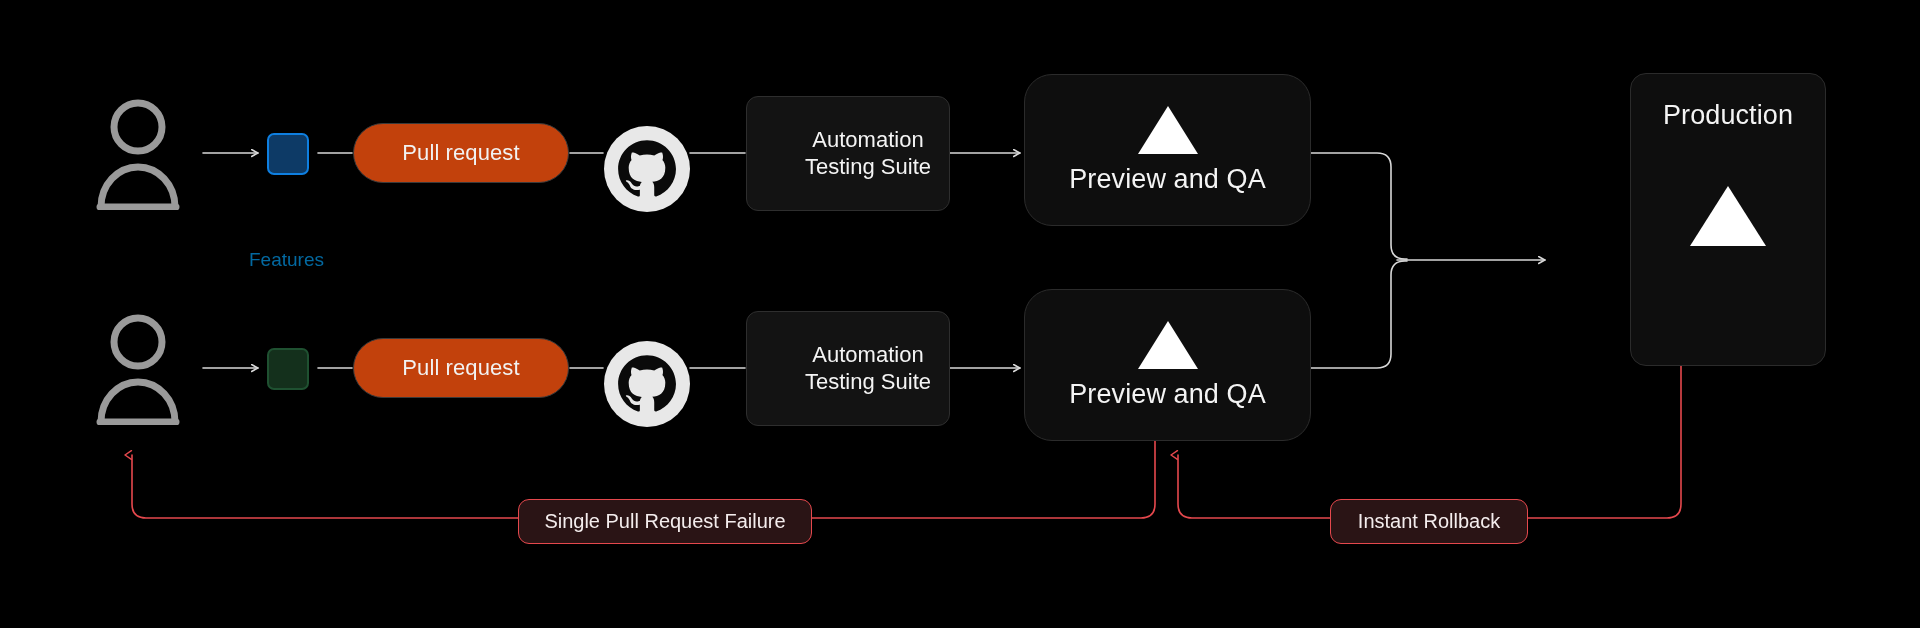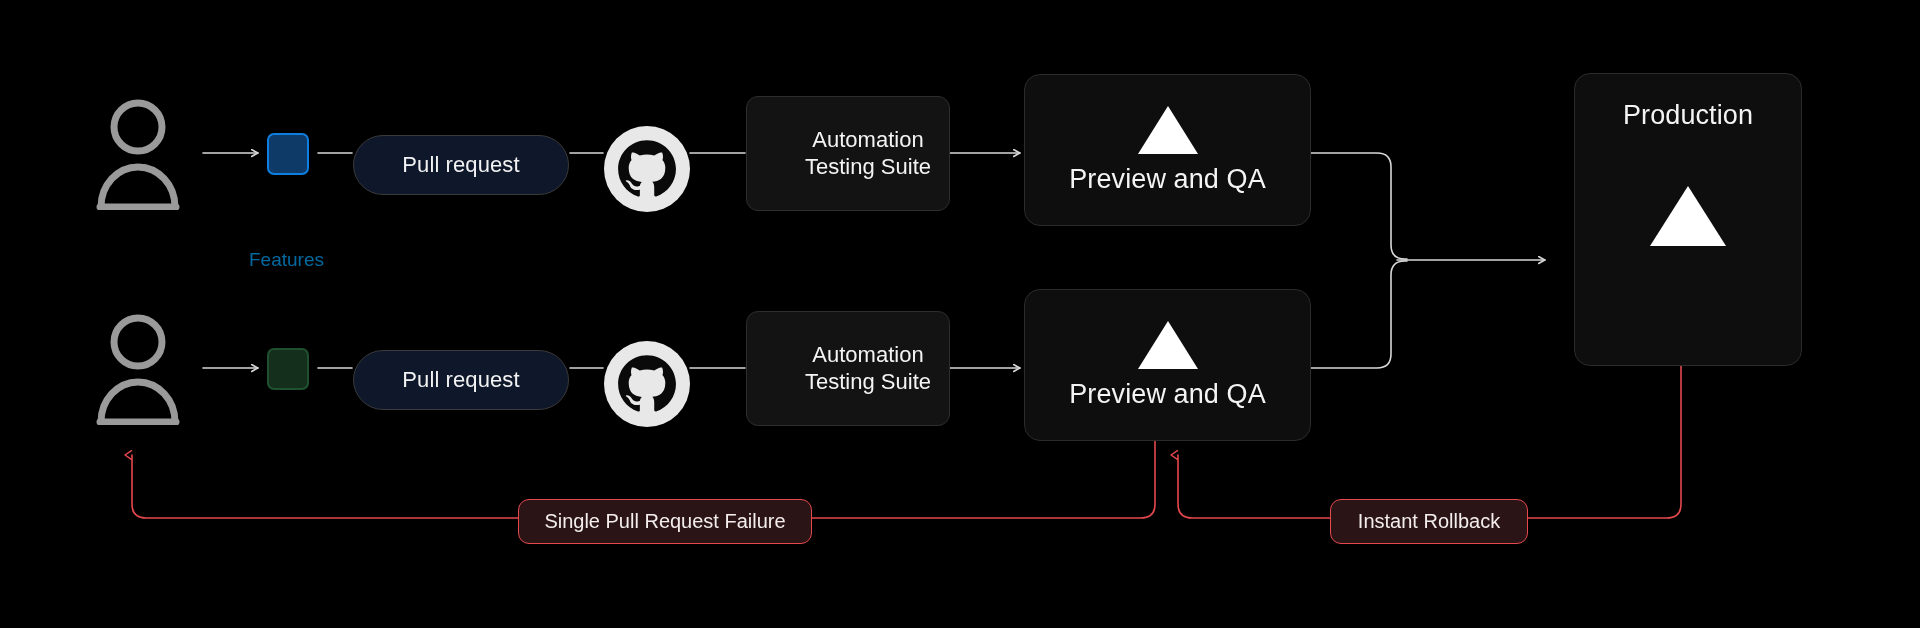--- a/index.html
+++ b/index.html
@@ -40,28 +40,27 @@
   .status-square {
     border-radius: 7px;
     box-sizing: border-box;
   }
 
   
   .pill {
     display: flex;
     align-items: center;
     justify-content: center;
-    background: #0f172a;
+    background: #c2410c;
     border: 1px solid #3a3a3a;
     border-radius: 999px;
     font-size: 22px;
     color: #f2f2f2;
     letter-spacing: 0.1px;
     white-space: nowrap;
-    margin-top: 12px;
   }
 
   
   .github-mark svg { display: block; }
 
   
   .card {
     background: #0e0e0e;
     border: 1px solid #2b2b2b;
     border-radius: 14px;
@@ -75,21 +74,21 @@
   .card.automation {
     background: #131313;
     border-color: #2e2e2e;
     border-radius: 12px;
     font-size: 22px;
     line-height: 1.22;
     text-align: center;
     padding-left: 40px;
   }
   .card.preview {
-    border-radius: 16px;
+    border-radius: 28px;
     gap: 10px;
   }
   .card.preview .card-label {
     font-size: 27px;
     letter-spacing: 0.1px;
   }
   .card.production {
     border-radius: 16px;
     justify-content: flex-start;
     padding-top: 26px;
@@ -256,21 +255,21 @@
   <div class="node card automation" style="left:746px; top:311px; width:204px; height:115px;">
     <div>Automation</div>
     <div>Testing Suite</div>
   </div>
 
   <div class="node card preview" style="left:1024px; top:289px; width:287px; height:152px;">
     <div class="tri"></div>
     <div class="card-label">Preview and QA</div>
   </div>
 
-  <div class="node card production" style="left:1574px; top:73px; width:228px; height:293px;">
+  <div class="node card production" style="left:1630px; top:73px; width:196px; height:293px;">
     <div class="card-label">Production</div>
     <div class="prod-tri-wrap">
       <div class="tri big"></div>
     </div>
   </div>
 
   <div class="node red-pill" style="left:518px; top:499px; width:294px; height:45px;">
     <span>Single Pull Request Failure</span>
   </div>
 

